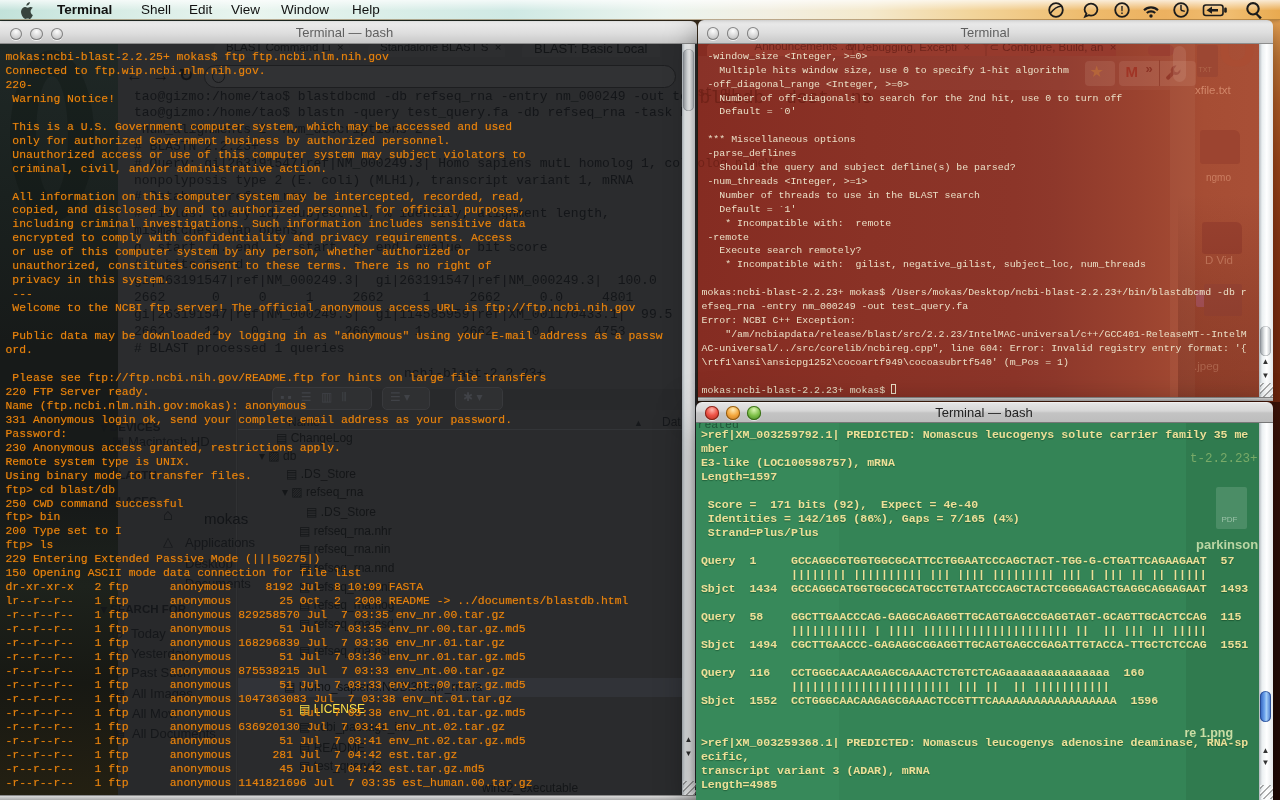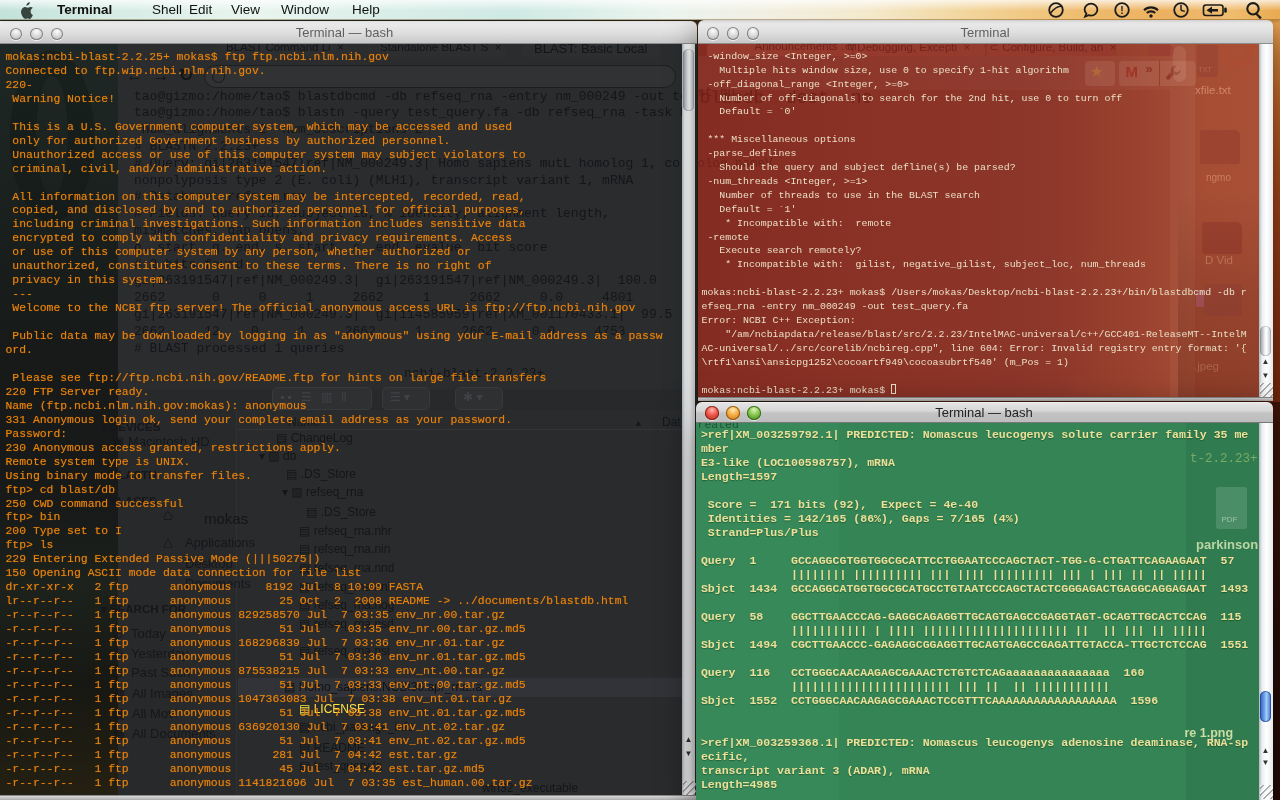--- a/index.html
+++ b/index.html
@@ -351,21 +351,21 @@
   <div class="sbarrow" style="left:563px;top:344px;width:14px;">▲</div>
   <div class="sbarrow" style="left:563px;top:356px;width:14px;">▼</div>
   <div class="grip" style="left:564px;top:383px;width:13px;height:14px;"></div>
 </div>
 
 <div id="menubar" class="abs"></div>
 <div class="mi" id="applelogo" style="left:19px;top:2px;"><svg width="15" height="17" viewBox="0 0 15 17">
       <path fill="#37443e" d="M10.8 0c.1 1-.3 1.9-.9 2.6-.6.7-1.6 1.3-2.5 1.2-.1-.9.4-1.9 1-2.5C9 .6 10 .1 10.8 0zM13.9 5.7c-1.2-.8-2.4-.9-3.4-.5-.7.3-1.3.5-1.7.5-.5 0-1.1-.2-1.8-.5-1-.4-2.2-.2-3.2.7C2.3 7.2 1.7 9.2 2.2 11.3c.4 1.7 1.2 3.4 2.2 4.5.6.7 1.3 1.2 2.1 1.2.7 0 1-.4 1.9-.4.9 0 1.2.4 1.9.4.8 0 1.5-.6 2.1-1.3.7-.9 1.2-1.8 1.5-2.7-1.5-.6-2.3-2-2.3-3.5 0-1.4.8-2.7 2.3-3.8z"></path>
     </svg></div>
 <div class="mi" style="left:57px;font-weight:bold;">Terminal</div>
-<div class="mi" style="left:152px;text-align:center;">Shell</div>
+<div class="mi" style="left:141px;text-align:center;">Shell</div>
 <div class="mi" style="left:189px;">Edit</div>
 <div class="mi" style="left:231px;">View</div>
 <div class="mi" style="left:281px;">Window</div>
 <div class="mi" style="left:352px;">Help</div>
 <div class="mi" id="mext" style="left:1040px;top:0;width:240px;height:20px;"><svg width="240" height="20" viewBox="0 0 240 20">
 <g fill="none" stroke="#1c1c1c" stroke-width="1.8">
 <circle cx="16" cy="10" r="6.8"></circle>
         <path d="M10 13.8 Q16.5 5.2 22.4 6.4" stroke-width="1.5"></path>
 <path d="M44.6 9.6c0-3.3 2.9-6 6.4-6s6.4 2.7 6.4 6-2.9 6-6.4 6c-.8 0-1.6-.1-2.3-.4l-3.6 1.4 1.3-3c-1.1-1-1.8-2.4-1.8-4z"></path>
 <circle cx="82" cy="10" r="6.8"></circle>

